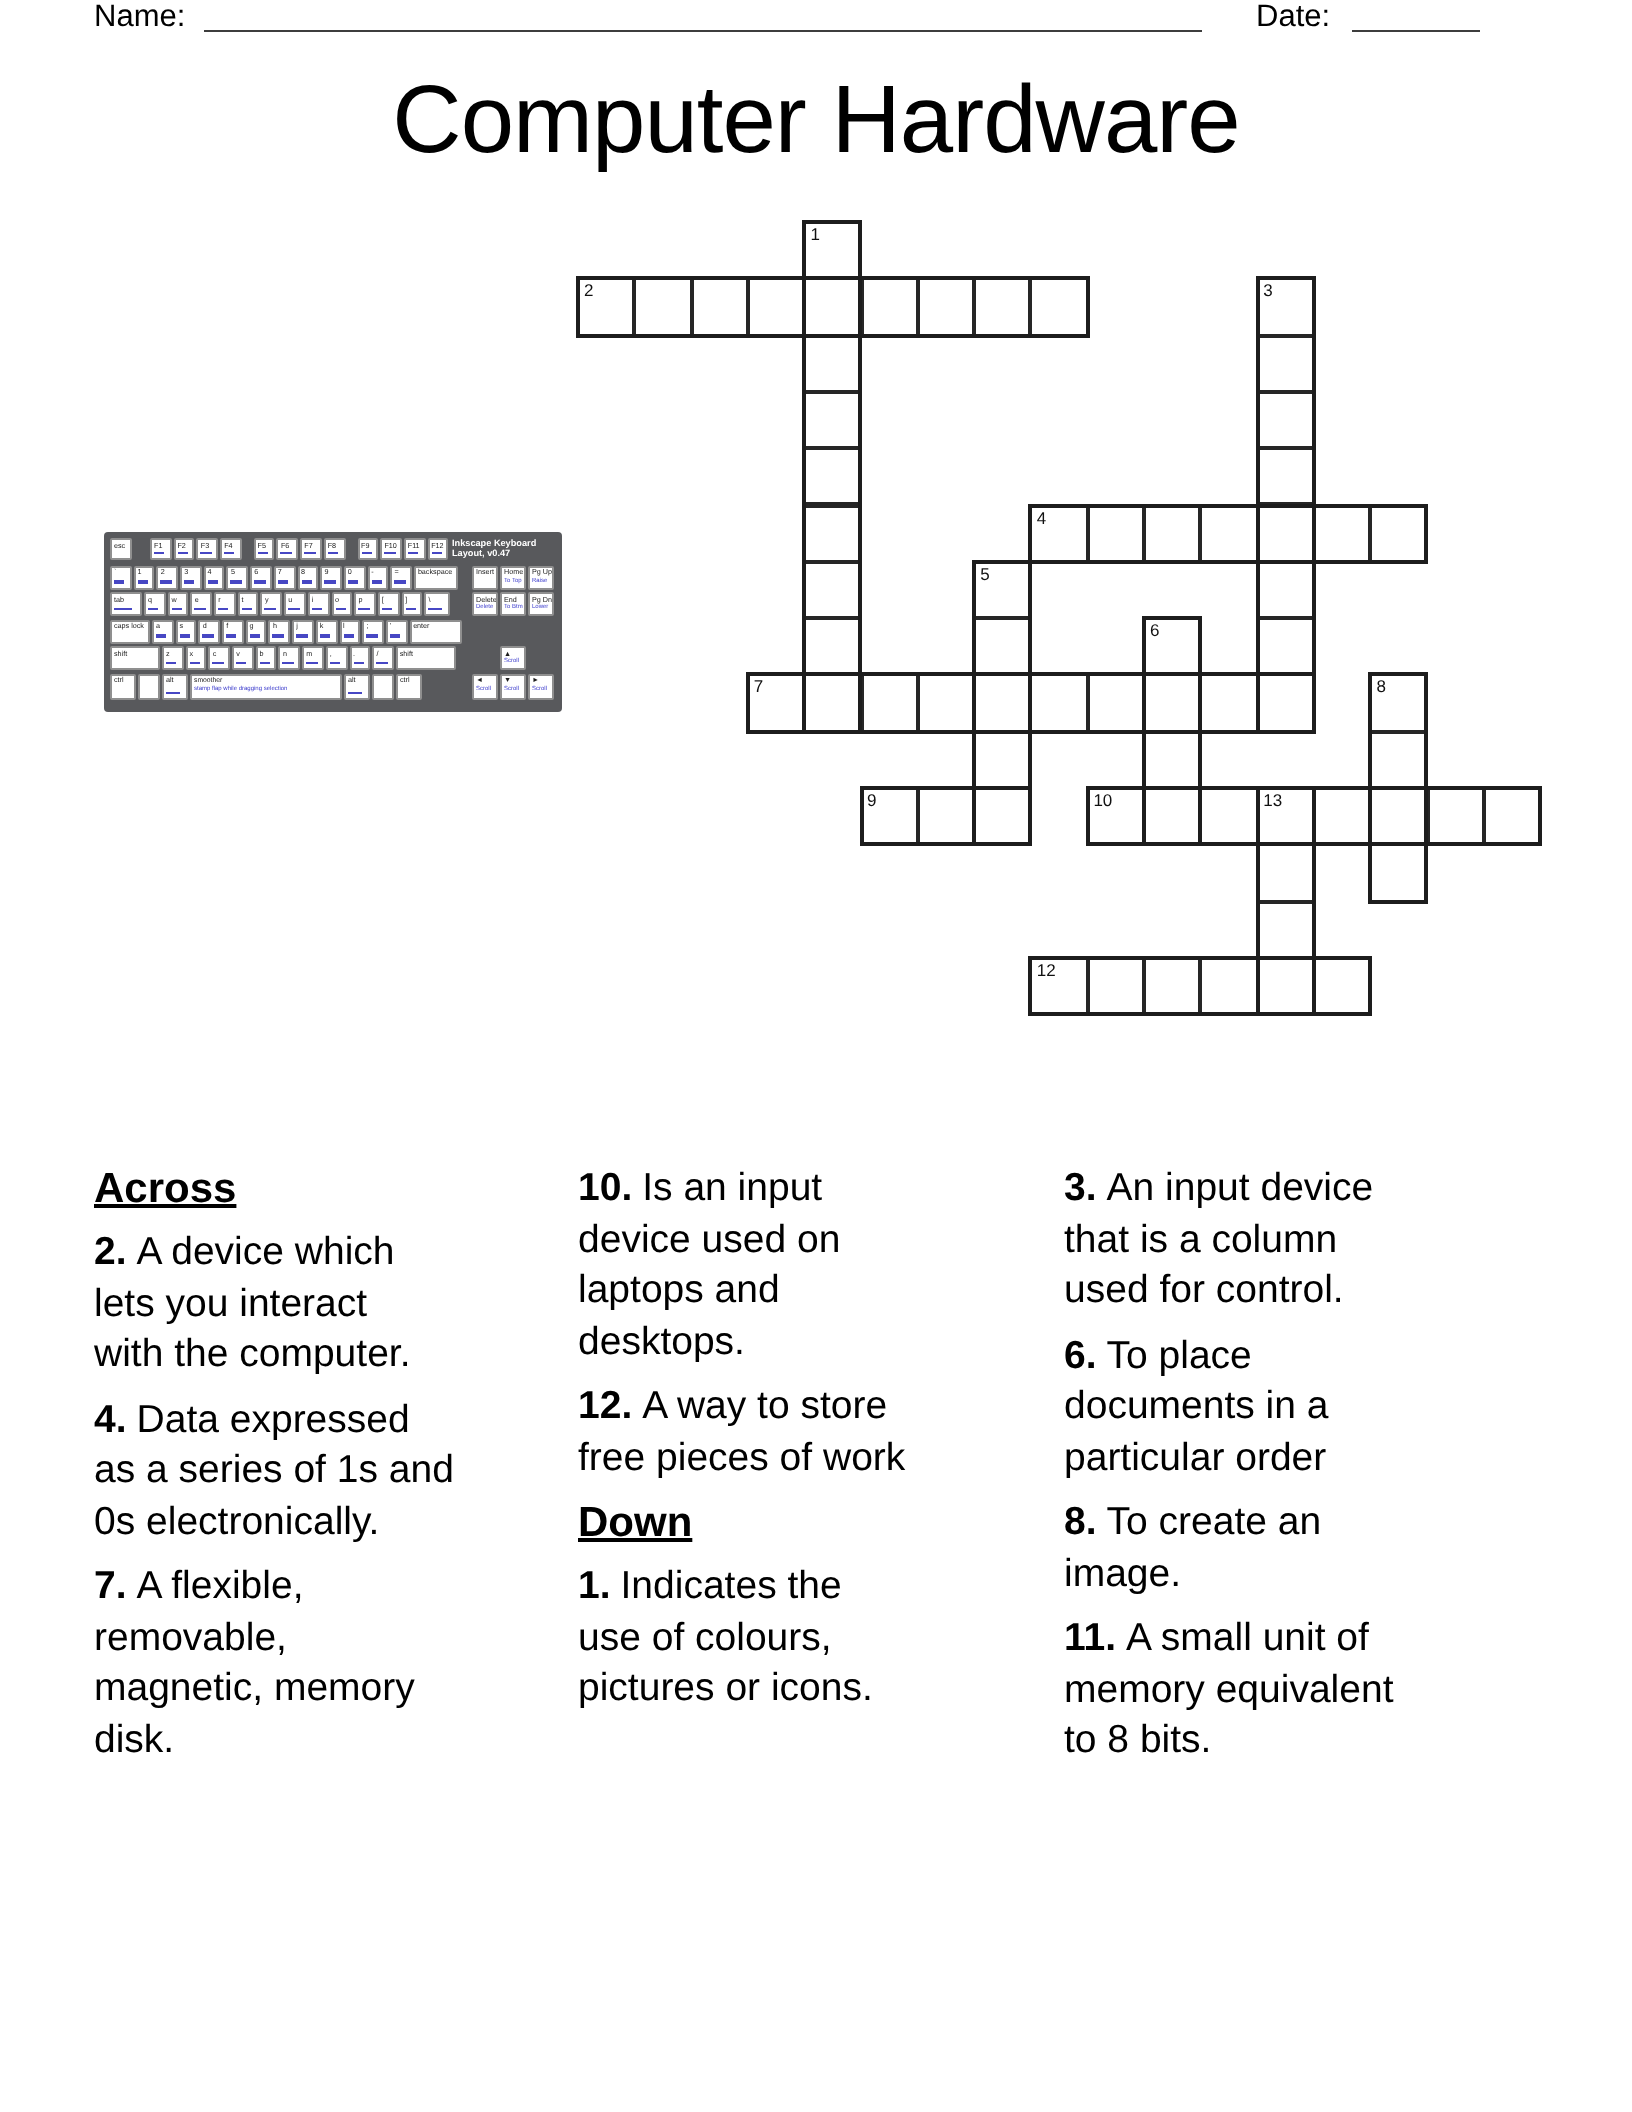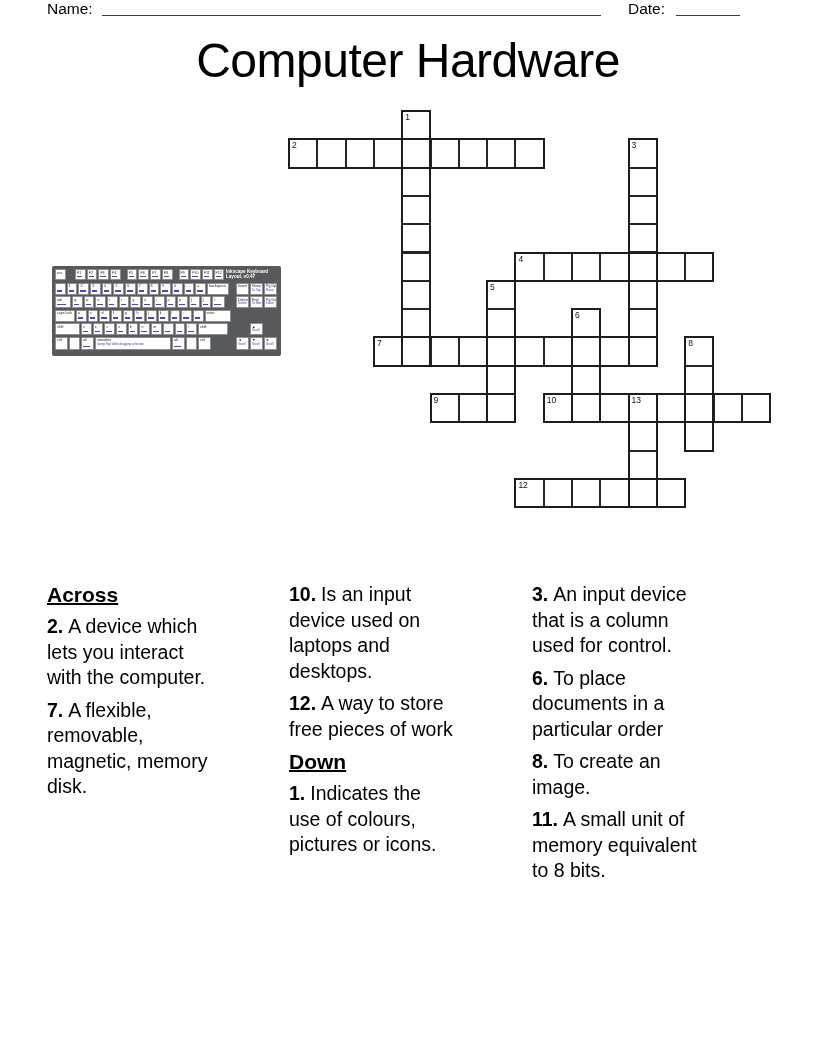--- a/index.html
+++ b/index.html
@@ -468,20 +468,23 @@
     <div class="wordbox" style="left: 627.6px; top: 393px; width: 30.3px; height: 115.2px;"></div>
     <div class="wordbox" style="left: 514.4px; top: 477.9px; width: 171.8px; height: 30.3px;"></div>
   </div>
 
 <div id="clues">
     <div class="cluecol" style="left: 47px; width: 238px;">
       <div class="clueheading">Across</div>
       <div class="clue"><b>2.</b><span>A device which
 lets you interact
 with the computer.</span></div>
+      <div class="clue"><b>4.</b><span>Data expressed
+as a series of 1s and
+0s electronically.</span></div>
       <div class="clue"><b>7.</b><span>A flexible,
 removable,
 magnetic, memory
 disk.</span></div>
     </div>
     <div class="cluecol" style="left: 289px; width: 234px;">
       <div class="clue"><b>10.</b><span>Is an input
 device used on
 laptops and
 desktops.</span></div>

